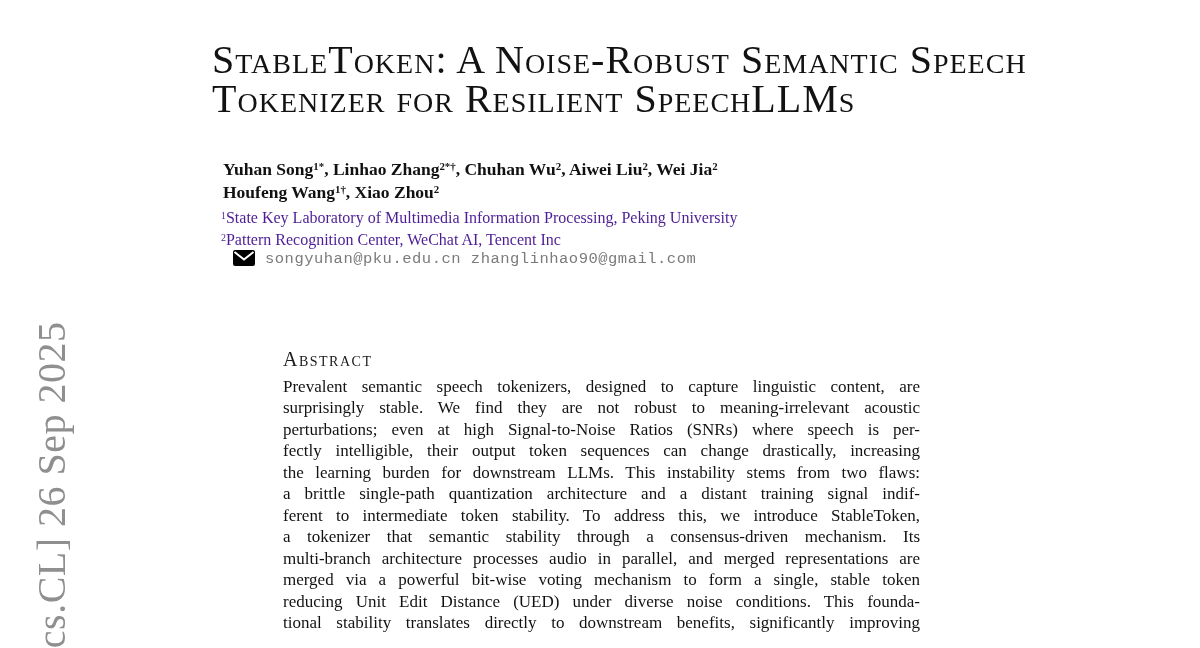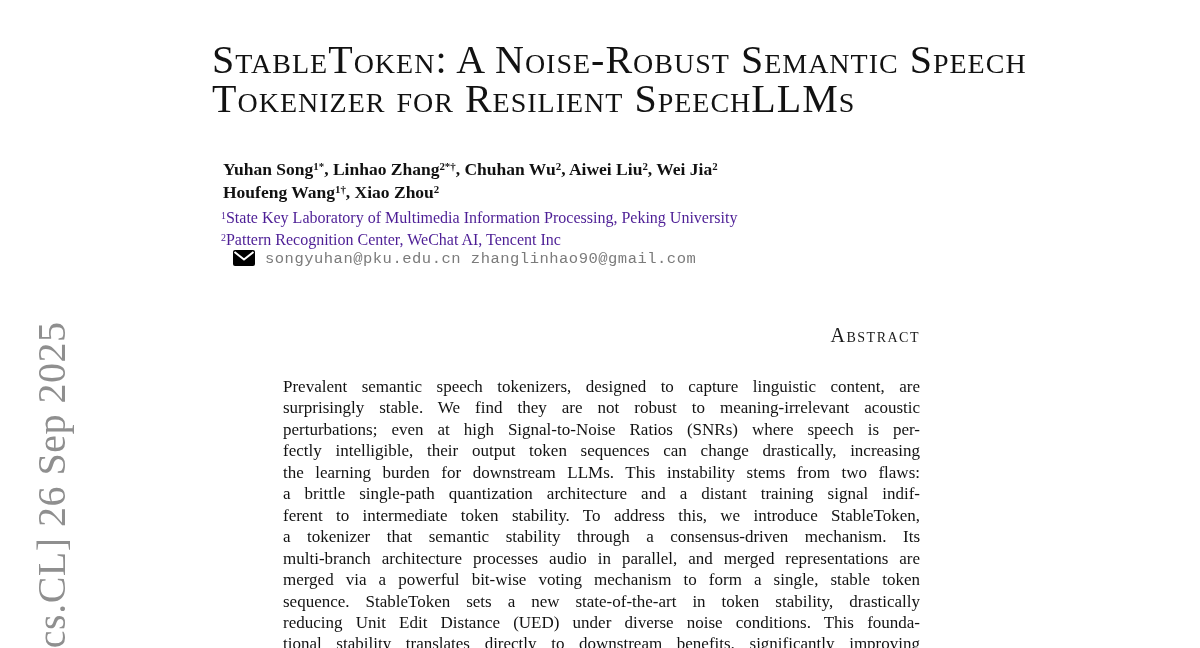--- a/index.html
+++ b/index.html
@@ -35,22 +35,22 @@
   .contact {
     position:absolute; left:233px; top:250px; height:22px;
     display:flex; align-items:flex-start;
   }
   .contact .env { width:22px; height:16px; margin-right:10px; flex:0 0 auto; }
   .emails {
     font-family:"Liberation Mono", monospace;
     font-size:15.5px; letter-spacing:0.5px; color:#7b7b7b; white-space:nowrap;
   }
   .abstract-heading {
-    position:absolute; left:283px; top:324px; width:637px;
-    text-align:right; font-variant:small-caps;
+    position:absolute; left:283px; top:348px; width:637px;
+    text-align:left; font-variant:small-caps;
     font-size:20px; letter-spacing:1.5px; color:#1a1a1a;
   }
   .abstract-body {
     position:absolute; left:283px; top:376px; width:637px;
     font-size:17px; line-height:21.45px; color:#121212;
   }
   .abs-line {
     text-align:justify; text-align-last:justify;
     white-space:nowrap; overflow:hidden;
   }
@@ -91,18 +91,17 @@
       <div class="abs-line">Prevalent semantic speech tokenizers, designed to capture linguistic content, are</div>
       <div class="abs-line">surprisingly stable.  We find they are not robust to meaning-irrelevant acoustic</div>
       <div class="abs-line">perturbations; even at high Signal-to-Noise Ratios (SNRs) where speech is per-</div>
       <div class="abs-line">fectly intelligible, their output token sequences can change drastically, increasing</div>
       <div class="abs-line">the learning burden for downstream LLMs. This instability stems from two flaws:</div>
       <div class="abs-line">a brittle single-path quantization architecture and a distant training signal indif-</div>
       <div class="abs-line">ferent to intermediate token stability. To address this, we introduce StableToken,</div>
       <div class="abs-line">a tokenizer that semantic stability through a consensus-driven mechanism.  Its</div>
       <div class="abs-line">multi-branch architecture processes audio in parallel, and merged representations are</div>
       <div class="abs-line">merged via a powerful bit-wise voting mechanism to form a single, stable token</div>
-      <div class="abs-line">sequence.  StableToken sets a new state-of-the-art in token stability, drastically</div>
       <div class="abs-line">reducing Unit Edit Distance (UED) under diverse noise conditions. This founda-</div>
       <div class="abs-line">tional stability translates directly to downstream benefits, significantly improving</div>
     </div>
 
 </div>
 
 </body></html>

